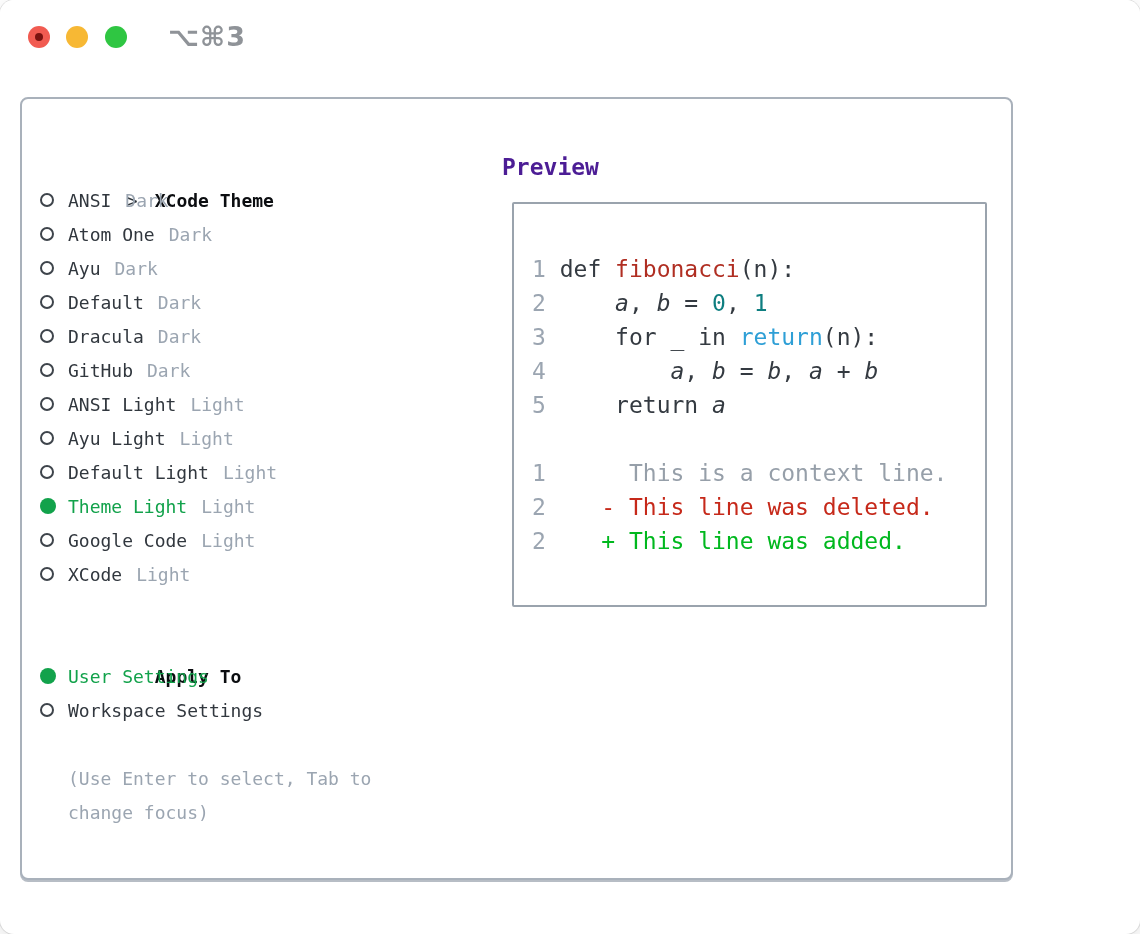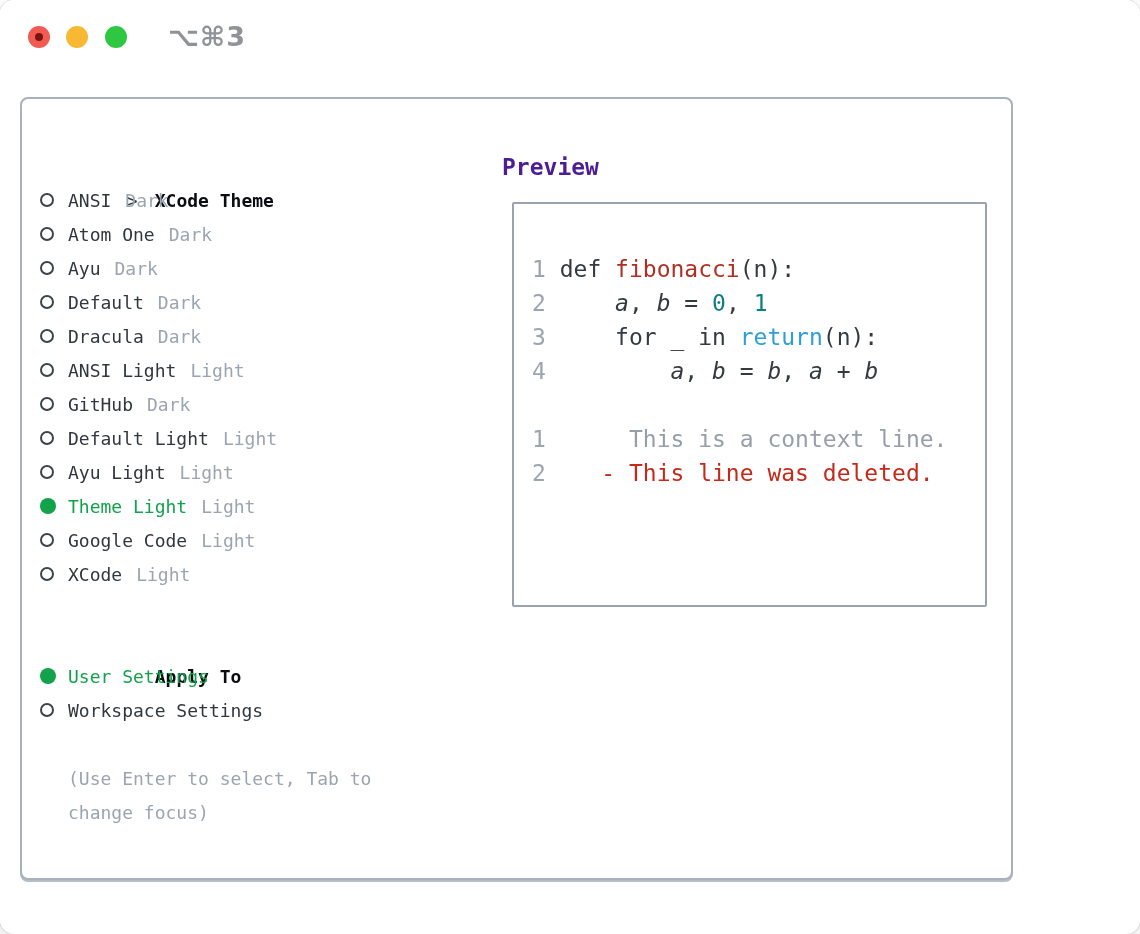--- a/index.html
+++ b/index.html
@@ -90,24 +90,24 @@
       <div class="row">
         <span class="marker">&gt;</span><span class="h">XCode Theme</span>
       </div>
 
       <div id="theme-list">
           <div class="row"><span class="marker"><span class="radio"></span></span><span class="name">ANSI</span><span class="variant">Dark</span></div>
           <div class="row"><span class="marker"><span class="radio"></span></span><span class="name">Atom One</span><span class="variant">Dark</span></div>
           <div class="row"><span class="marker"><span class="radio"></span></span><span class="name">Ayu</span><span class="variant">Dark</span></div>
           <div class="row"><span class="marker"><span class="radio"></span></span><span class="name">Default</span><span class="variant">Dark</span></div>
           <div class="row"><span class="marker"><span class="radio"></span></span><span class="name">Dracula</span><span class="variant">Dark</span></div>
+          <div class="row"><span class="marker"><span class="radio"></span></span><span class="name">GitHub</span><span class="variant">Dark</span></div>
           <div class="row"><span class="marker"><span class="radio"></span></span><span class="name">ANSI Light</span><span class="variant">Light</span></div>
-          <div class="row"><span class="marker"><span class="radio"></span></span><span class="name">GitHub</span><span class="variant">Dark</span></div>
+          <div class="row"><span class="marker"><span class="radio"></span></span><span class="name">Ayu Light</span><span class="variant">Light</span></div>
           <div class="row"><span class="marker"><span class="radio"></span></span><span class="name">Default Light</span><span class="variant">Light</span></div>
-          <div class="row"><span class="marker"><span class="radio"></span></span><span class="name">Ayu Light</span><span class="variant">Light</span></div>
           <div class="row sel"><span class="marker"><span class="radio on"></span></span><span class="name">Theme Light</span><span class="variant">Light</span></div>
           <div class="row"><span class="marker"><span class="radio"></span></span><span class="name">Google Code</span><span class="variant">Light</span></div>
           <div class="row"><span class="marker"><span class="radio"></span></span><span class="name">XCode</span><span class="variant">Light</span></div>
         </div>
 
       <div class="spacer"></div>
 
       <div class="row">
         <span class="marker"></span><span class="h">Apply To</span>
       </div>
@@ -126,22 +126,24 @@
     </div>
 
     <div class="preview-title">Preview</div>
 
     <div class="preview-box">
       <div id="code-lines">
           <div class="pline"><span class="ln">1 </span><span class="tok-plain">def </span><span class="tok-func">fibonacci</span><span class="tok-plain">(n):</span></div>
           <div class="pline"><span class="ln">2 </span><span class="tok-plain">    </span><span class="tok-var">a</span><span class="tok-plain">, </span><span class="tok-var">b</span><span class="tok-plain"> = </span><span class="tok-num">0</span><span class="tok-plain">, </span><span class="tok-num">1</span></div>
           <div class="pline"><span class="ln">3 </span><span class="tok-plain">    for _ in </span><span class="tok-builtin">return</span><span class="tok-plain">(n):</span></div>
           <div class="pline"><span class="ln">4 </span><span class="tok-plain">        </span><span class="tok-var">a</span><span class="tok-plain">, </span><span class="tok-var">b</span><span class="tok-plain"> = </span><span class="tok-var">b</span><span class="tok-plain">, </span><span class="tok-var">a</span><span class="tok-plain"> + </span><span class="tok-var">b</span></div>
+          <div class="pline"><span class="ln">5 </span><span class="tok-plain">    return </span><span class="tok-var">a</span></div>
         </div>
       <div class="spacer"></div>
       <div id="diff-lines">
           <div class="pline"><span class="ln">1 </span><span class="tok-context">     This is a context line.</span></div>
           <div class="pline"><span class="ln">2 </span><span class="tok-deleted">   - This line was deleted.</span></div>
+          <div class="pline"><span class="ln">2 </span><span class="tok-added">   + This line was added.</span></div>
         </div>
     </div>
 
   </div>
 </div>
 
 </body></html>

